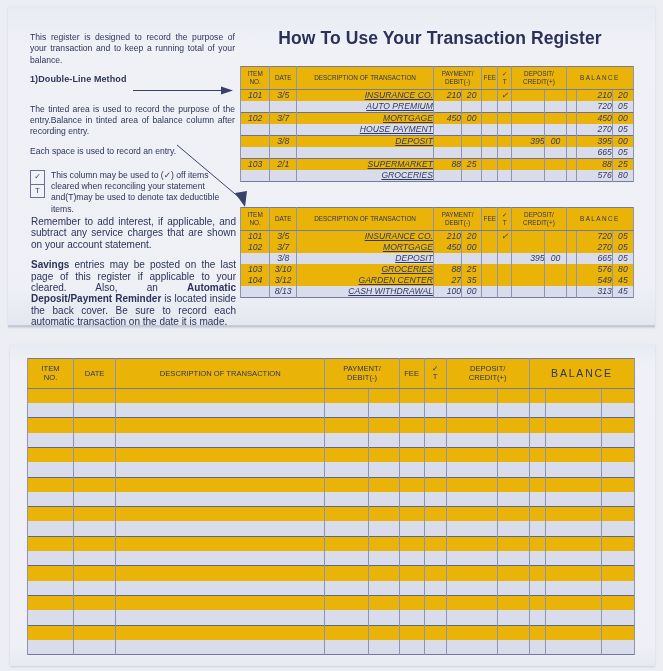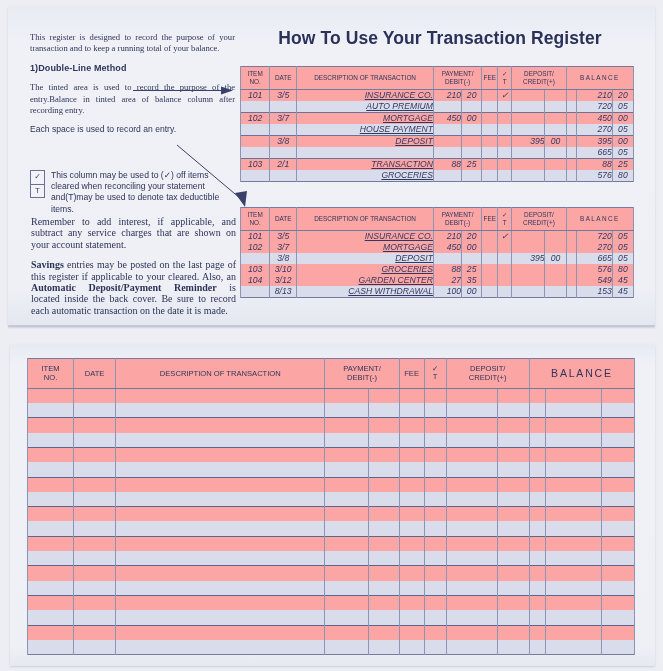--- a/index.html
+++ b/index.html
@@ -30,23 +30,23 @@
   }
 
   
   #instructions{
     position:absolute;left:30px;top:32px;width:205px;
     font-size:8.6px;line-height:11.4px;color:#2f3559;
   }
   #instructions p{margin:0 0 8px 0;}
   .b{font-weight:bold;}
   .hd{font-weight:bold;font-size:9px;letter-spacing:.1px;margin-bottom:2px;}
-  .just{text-align:justify;font-family:Liberation Serif, serif;}
-
-  .method-row{display:flex;align-items:center;margin-bottom:8px;}
+  .just{text-align:justify;}
+
+  .method-row{display:flex;align-items:center;margin-bottom:18px;}
 
   
   #arrow-h{position:absolute;left:133px;top:86px;width:100px;height:9px;}
   
   #arrow-d{position:absolute;left:175px;top:143px;width:78px;height:68px;}
 
   
   #legend{position:absolute;left:30px;top:170px;width:205px;display:flex;gap:6px;}
   #legend-box{
     width:13px;height:26px;border:1px solid #6a7194;flex:0 0 13px;
@@ -62,21 +62,21 @@
   
   #title{
     position:absolute;left:240px;top:28px;width:400px;
     text-align:center;font-weight:bold;font-size:17.5px;
     letter-spacing:.1px;color:#2b3158;
   }
 
   
   table.reg{
     border-collapse:collapse;table-layout:fixed;
-    background:#fca5a5;
+    background:#eab308;
     border:1px solid #737aa0;
     font-size:8px;color:#323860;
   }
   table.reg td,table.reg th{
     border-left:1px solid #8d93b3;
     border-right:1px solid #8d93b3;
     padding:0;overflow:hidden;white-space:nowrap;
   }
   table.reg thead th{
     border-bottom:1px solid #737aa0;
@@ -263,21 +263,21 @@
         <td class="cell c-center"></td>
         <td class="cell c-right"></td>
         <td class="cell c-center cents"></td>
         <td class="cell c-center"></td>
         <td class="cell c-right">665</td>
         <td class="cell c-center cents">05</td>
       </tr>
       <tr class=" row-div">
         <td class="cell c-center">103</td>
         <td class="cell c-center">2/1</td>
-        <td class="cell c-left">TRANSACTION</td>
+        <td class="cell c-left">SUPERMARKET</td>
         <td class="cell c-right">88</td>
         <td class="cell c-center cents">25</td>
         <td class="cell c-center"></td>
         <td class="cell c-center"></td>
         <td class="cell c-right"></td>
         <td class="cell c-center cents"></td>
         <td class="cell c-center"></td>
         <td class="cell c-right">88</td>
         <td class="cell c-center cents">25</td>
       </tr>
@@ -405,21 +405,21 @@
         <td class="cell c-center"></td>
         <td class="cell c-center">8/13</td>
         <td class="cell c-left">CASH WITHDRAWAL</td>
         <td class="cell c-right">100</td>
         <td class="cell c-center cents">00</td>
         <td class="cell c-center"></td>
         <td class="cell c-center"></td>
         <td class="cell c-right"></td>
         <td class="cell c-center cents"></td>
         <td class="cell c-center"></td>
-        <td class="cell c-right">153</td>
+        <td class="cell c-right">313</td>
         <td class="cell c-center cents">45</td>
       </tr>
     </tbody>
 </table>
 
 <div class="page" id="page-bottom"></div>
 
 <table class="reg" id="table3">
   <colgroup>
     <col style="width:46px">

